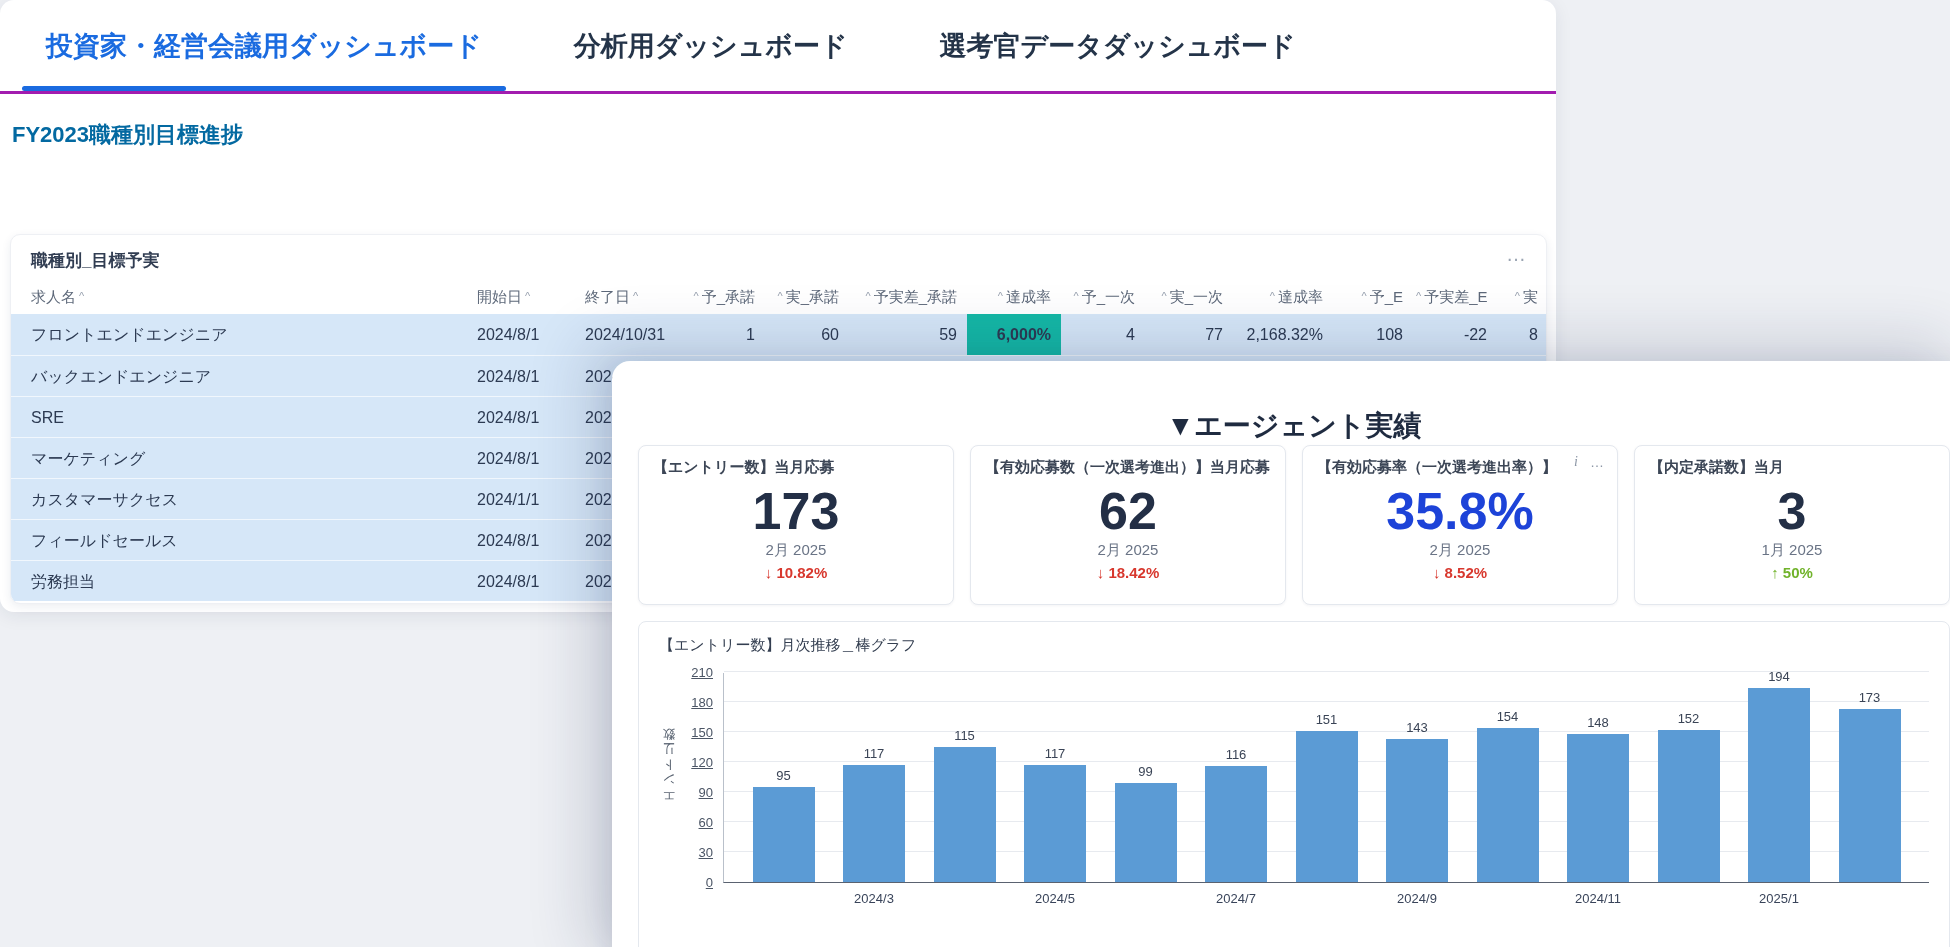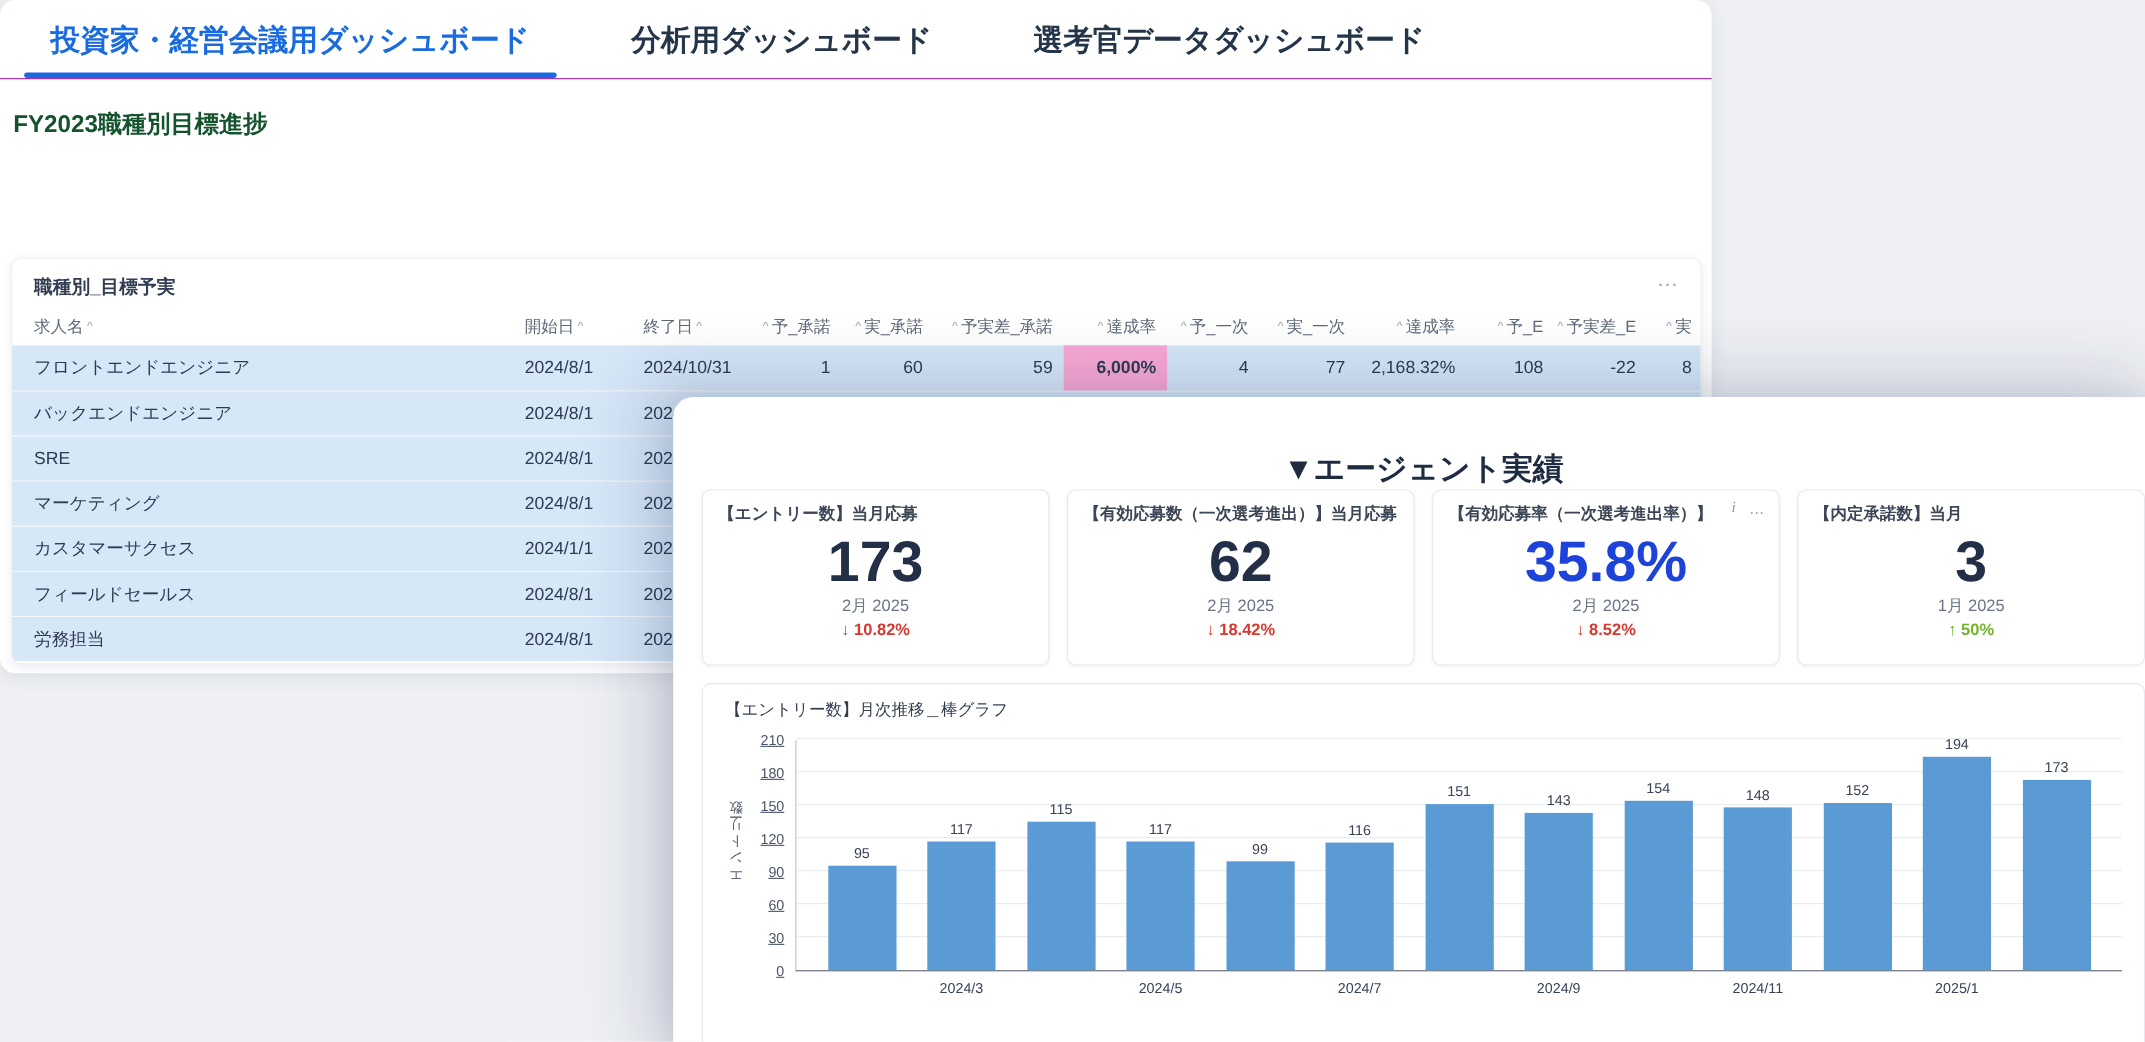--- a/index.html
+++ b/index.html
@@ -15,36 +15,36 @@
   
   .canvas {
     position: absolute; left: 0; top: 0;
     width: 1556px; height: 612px;
     background: #fff;
     border-radius: 14px;
     box-shadow: 0 4px 18px rgba(25,40,70,.08);
   }
   .tab-strip {
     display: flex; align-items: stretch;
-    height: 72px; padding-left: 22px; gap: 44px;
-    border-bottom: 1px solid #a21caf;
+    height: 94px; padding-left: 22px; gap: 44px;
+    border-bottom: 3px solid #a21caf;
   }
   .tab {
     position: relative; display: flex; align-items: center;
     padding: 0 24px; font-size: 27px; font-weight: 700;
     color: #243449; cursor: pointer; white-space: nowrap;
   }
   .tab.active { color: #1a6be0; }
   .tab.active::after {
     content:""; position:absolute; left:0; right:0; bottom:0;
     height:5px; border-radius:3px; background:#1a6be0;
   }
   .page-heading {
     margin: 26px 16px 0 12px;
-    font-size: 22px; font-weight: 700; color: #14532d;
+    font-size: 22px; font-weight: 700; color: #0369a1;
   }
 
   
   .table-card {
     position: absolute; left: 10px; top: 234px;
     width: 1537px; height: 370px;
     background: #fff; border: 1px solid #eef0f4; border-radius: 10px;
     box-shadow: 0 3px 10px rgba(30,50,90,.08);
     overflow: hidden;
   }
@@ -67,21 +67,21 @@
   .h-cell.left { text-align: left; padding-left: 16px; }
   .h-cell.c0 { padding-left: 20px; }
   .h-cell.right { text-align: right; padding-right: 10px; }
   .caret { font-size: 11px; color: #98a1af; position: relative; top: -2px; padding: 0 3px; }
   .t-row { height: 41px; background: #d6e7f8; cursor: pointer; }
   .t-row + .t-row { border-top: 1px solid rgba(255,255,255,.65); }
   .cell { font-size: 16px; color: #2c3a52; white-space: nowrap; overflow: hidden; height: 41px; line-height: 41px; }
   .cell.left { padding-left: 16px; }
   .cell.c0 { padding-left: 20px; }
   .cell.right { text-align: right; padding-right: 10px; }
-  .cell.hl { background: #f9a8d4; font-weight: 700; }
+  .cell.hl { background: #14b8a6; font-weight: 700; }
 
   
   .overlay {
     position: absolute; left: 612px; top: 361px; right: -26px; bottom: -30px;
     background: #fff; border-radius: 18px;
     box-shadow: -26px -20px 60px rgba(25,40,80,.16), 0 8px 30px rgba(25,40,80,.12);
     padding: 0 26px;
   }
   .overlay-title {
     margin-top: 46px; text-align: center;

